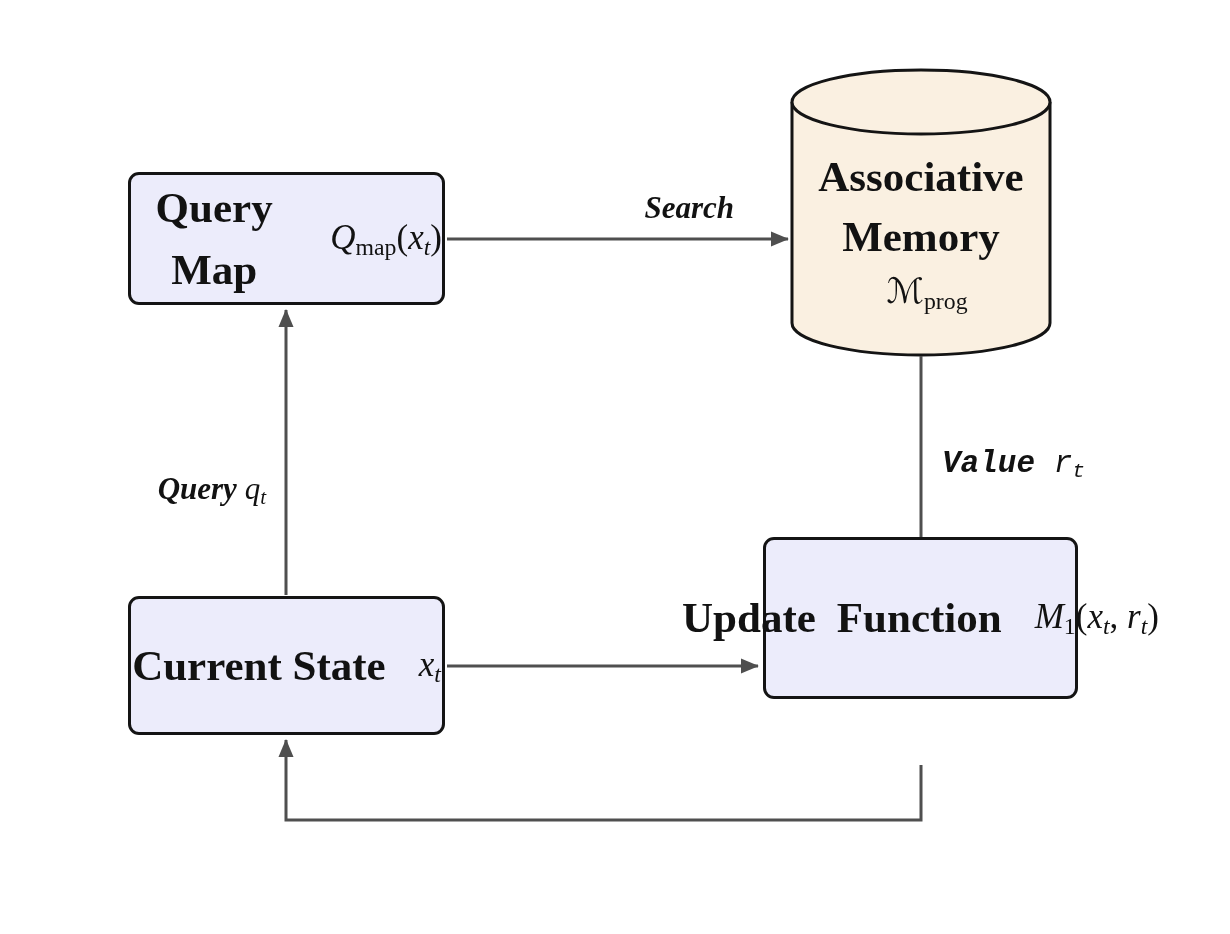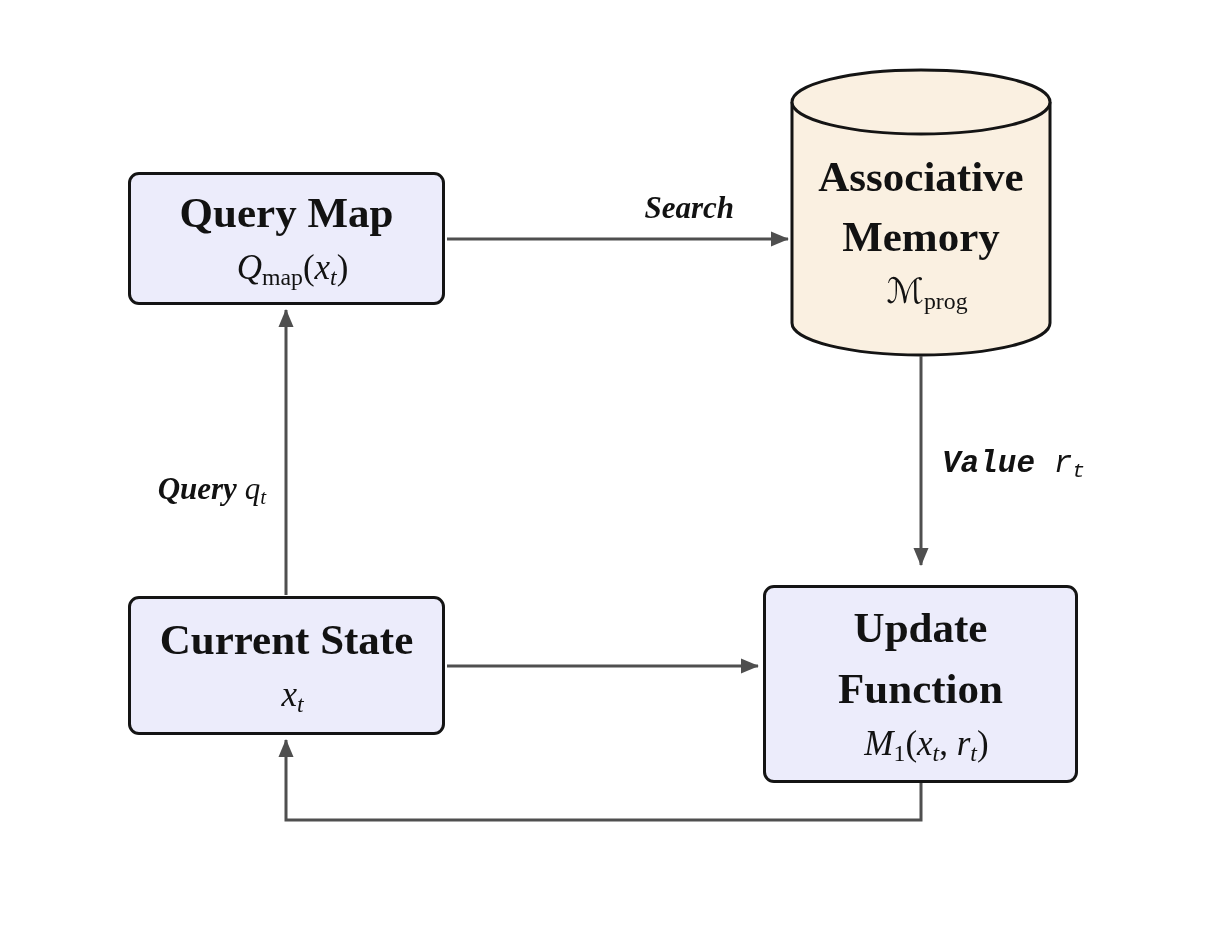--- a/index.html
+++ b/index.html
@@ -25,25 +25,26 @@
   .edge { stroke: var(--arrow); stroke-width: 3; fill: none; stroke-linejoin: miter; }
   .arrowhead { fill: var(--arrow); }
   .cyl-fill { fill: var(--memory-fill); stroke: var(--border); stroke-width: 3; }
 
   .node {
     position: absolute;
     background: var(--node-fill);
     border: 3px solid var(--border);
     border-radius: 11px;
     display: flex;
-    flex-direction: column;
+    flex-direction: row;
     align-items: center;
     justify-content: center;
     text-align: center;
     line-height: 1.42;
+    gap: 21px;
   }
   .node-title { font-weight: bold; font-size: 43px; }
   .formula { font-size: 35px; margin-left: 12px; }
   .cyl-text {
     position: absolute;
     text-align: center;
     line-height: 1.4;
   }
   .mi { font-style: italic; }
   .mr { font-style: normal; white-space: pre; }
@@ -94,21 +95,21 @@
     <div class="node-title">Associative</div>
     <div class="node-title">Memory</div>
     <div class="formula"><span class="script-m">ℳ</span><sub class="mr">prog</sub></div>
   </div>
 
   <div class="node" style="left:128px; top:596px; width:317px; height:139px;">
     <div class="node-title">Current State</div>
     <div class="formula"><span class="mi">x</span><sub class="mi">t</sub></div>
   </div>
 
-  <div class="node" style="left:763px; top:585px; width:315px; height:198px;">
+  <div class="node" style="left:763px; top:537px; width:315px; height:162px;">
     <div class="node-title">Update</div>
     <div class="node-title">Function</div>
     <div class="formula"><span class="mi">M</span><sub class="mr">1</sub><span class="mr">(</span><span class="mi">x</span><sub class="mi">t</sub><span class="mr">, </span><span class="mi">r</span><sub class="mi">t</sub><span class="mr">)</span></div>
   </div>
 
   <div class="edge-label" style="left:500px; top:190px; width:234px;"><span class="lw">Search</span></div>
 
   <div class="edge-label" style="left:83px; top:431px; width:183px;margin-top:40px;"><span class="lw">Query </span><span class="lm">q</span><sub class="lm">t</sub></div>
 
   <div class="edge-label" style="left:942px; top:446px; width:160px; text-align:left;font-family:Liberation Mono, monospace;"><span class="lw">Value </span><span class="lm">r</span><sub class="lm">t</sub></div>

